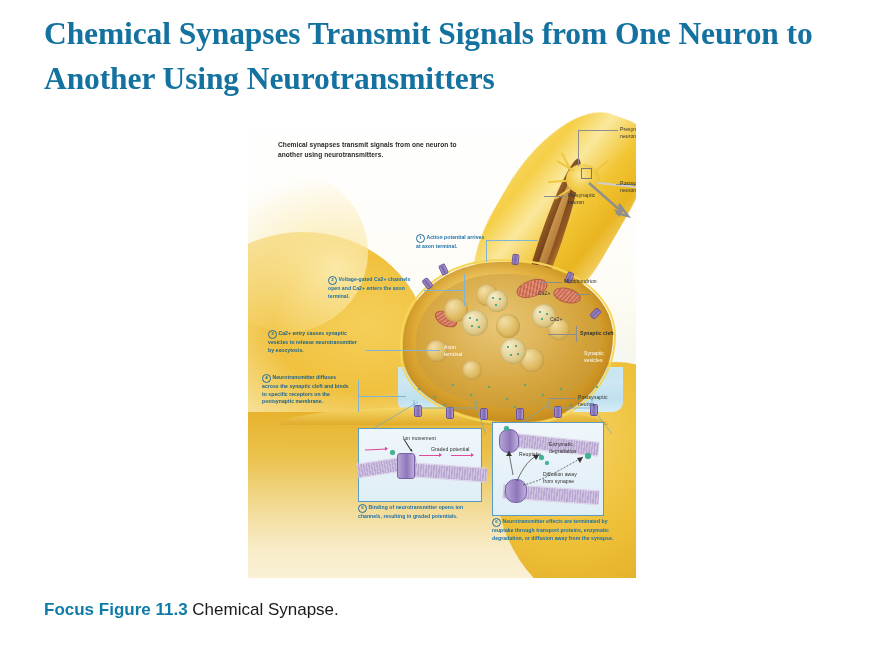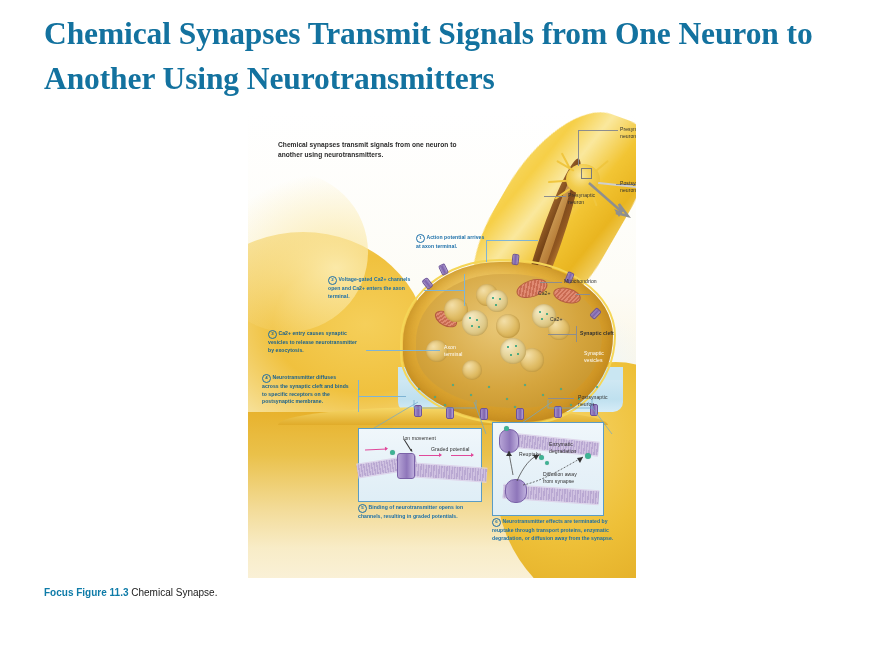--- a/index.html
+++ b/index.html
@@ -217,22 +217,22 @@
   .sel-box {
     position:absolute; left:333px; top:56px; width:9px; height:9px;
     border:0.8px solid #7a7a7a;
   }
   .gray-arrow {
     position:absolute; left:340px; top:70px; width:46px; height:36px;
   }
 
   
   #caption {
-    position:absolute; left:44px; top:587px;
-    font-size: 10px; color:#1a1a1a;
+    position:absolute; left:44px; top:600px;
+    font-size: 17px; color:#1a1a1a;
   }
   #caption .ff { color:#0e7ba8; font-weight:bold; }
 </style>
 </head>
 <body>
 
 <div id="slide-title">Chemical Synapses Transmit Signals from One Neuron to Another Using Neurotransmitters</div>
 
 <div id="figure-frame">
 

